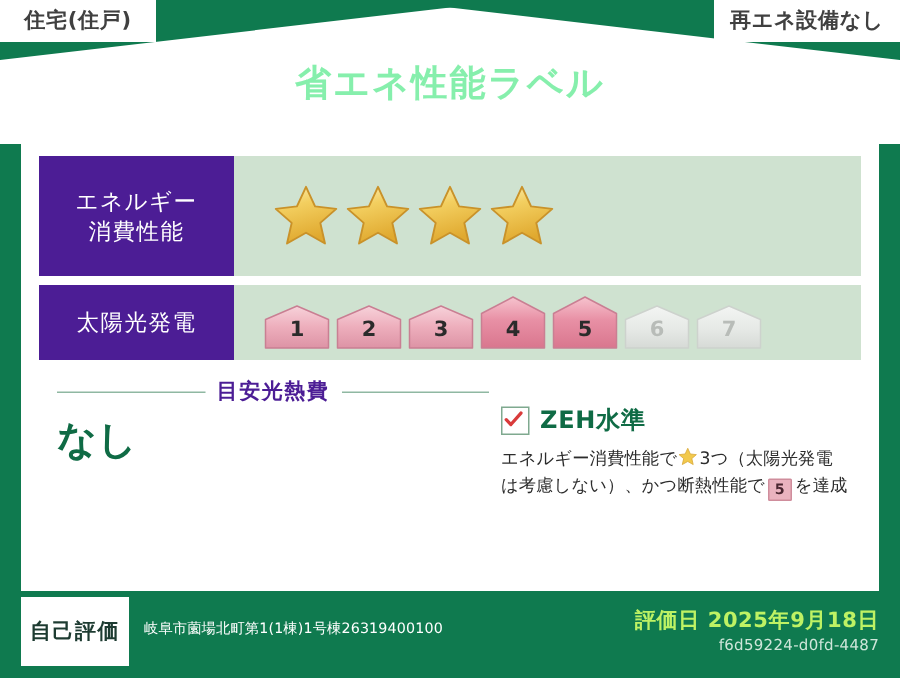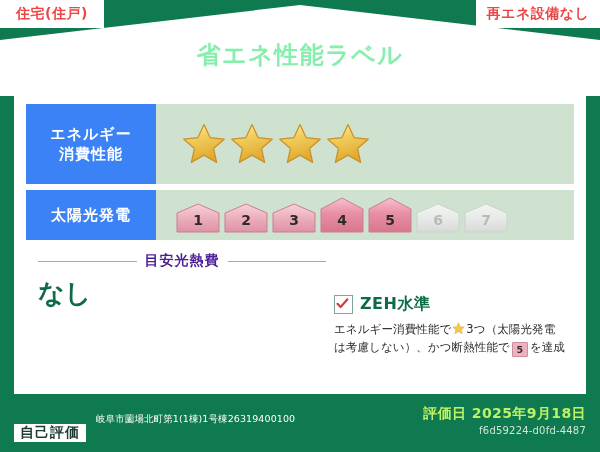--- a/index.html
+++ b/index.html
@@ -12,21 +12,21 @@
     position:relative;width:600px;height:452px;
     background:#0f7a4f;
     box-sizing:border-box;
   }
 
   
   .badge-tl,.badge-tr{
     position:absolute;top:0;height:28px;
     background:#ffffff;
     display:flex;align-items:center;justify-content:center;
-    font-size:14px;font-weight:bold;color:#ef4444;
+    font-size:14px;font-weight:bold;color:#404040;
     letter-spacing:0.5px;
   }
   .badge-tl{left:0;width:104px;}
   .badge-tr{right:0;width:124px;text-align:right;}
 
   
   .roof{
     position:absolute;left:0;top:0;width:600px;height:96px;
     overflow:hidden;
   }
@@ -57,23 +57,23 @@
   }
 
   
   .row{
     position:absolute;left:12px;width:548px;
     display:flex;align-items:stretch;
   }
   .row-energy{top:10px;height:80px;}
   .row-insul{top:96px;height:50px;}
   .row-key{
-    width:130px;background:#3b82f6;color:#fff;
+    width:130px;background:#4c1d95;color:#fff;
     display:flex;align-items:center;justify-content:center;
-    text-align:center;font-size:15px;font-weight:bold;
+    text-align:center;font-size:15px;font-weight:normal;
     line-height:1.35;letter-spacing:1px;
     flex:0 0 130px;
   }
   .row-val{
     flex:1;background:#cfe2d0;
     display:flex;align-items:center;
     padding-left:26px;
   }
   .row-insul .row-val{padding-left:20px;}
 
@@ -103,21 +103,21 @@
   }
   .cost-head .ln{flex:1;height:1px;background:#8fb8a2;}
   .cost-head .tx{font-size:14px;font-weight:bold;letter-spacing:1px;white-space:nowrap;}
   .cost-val{
     position:absolute;left:24px;top:182px;width:288px;
     text-align:left;font-size:26px;font-weight:bold;color:#0f6b45;
   }
 
   
   .zeh{
-    position:absolute;left:320px;top:176px;width:244px;margin-top:24px;
+    position:absolute;left:320px;top:176px;width:244px;
   }
   .zeh-head{display:flex;align-items:center;gap:7px;}
   .zeh-box{
     width:17px;height:17px;border:1.4px solid #7fa98f;
     background:#fff;position:relative;flex:0 0 17px;
   }
   .zeh-box svg{position:absolute;left:1px;top:1px;}
   .zeh-title{font-size:16px;font-weight:bold;color:#0f6b45;letter-spacing:0.5px;}
   .zeh-desc{
     margin-top:6px;font-size:11.5px;color:#2c2c2c;
@@ -131,24 +131,24 @@
     background:#eab3bf;border:1px solid #cf8d9c;border-radius:1px;
     margin:0 2px;
   }
 
   
   .footer{
     position:absolute;left:0;bottom:0;width:600px;height:58px;
     background:#0f7a4f;
   }
   .foot-badge{
-    position:absolute;left:14px;top:30px;
+    position:absolute;left:14px;top:4px;
     background:#ffffff;color:#1d3b31;
     font-size:14px;font-weight:bold;letter-spacing:1px;
-    padding:0 6px;
+    padding:14px 6px;
   }
   .foot-addr{
     position:absolute;left:96px;top:19px;
     color:#ffffff;font-size:9.5px;letter-spacing:0.1px;
     white-space:nowrap;
   }
   .foot-date{
     position:absolute;right:14px;top:11px;
     color:#bef264;font-size:14px;font-weight:bold;
     letter-spacing:0.4px;white-space:nowrap;

